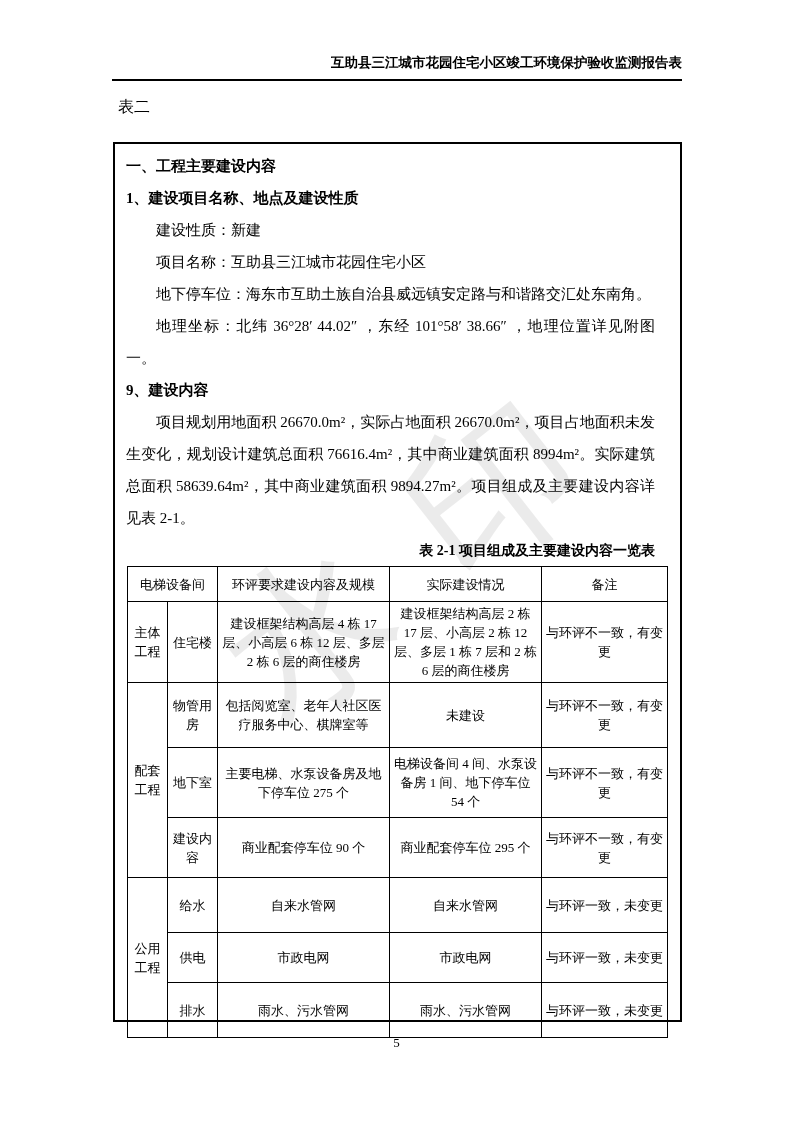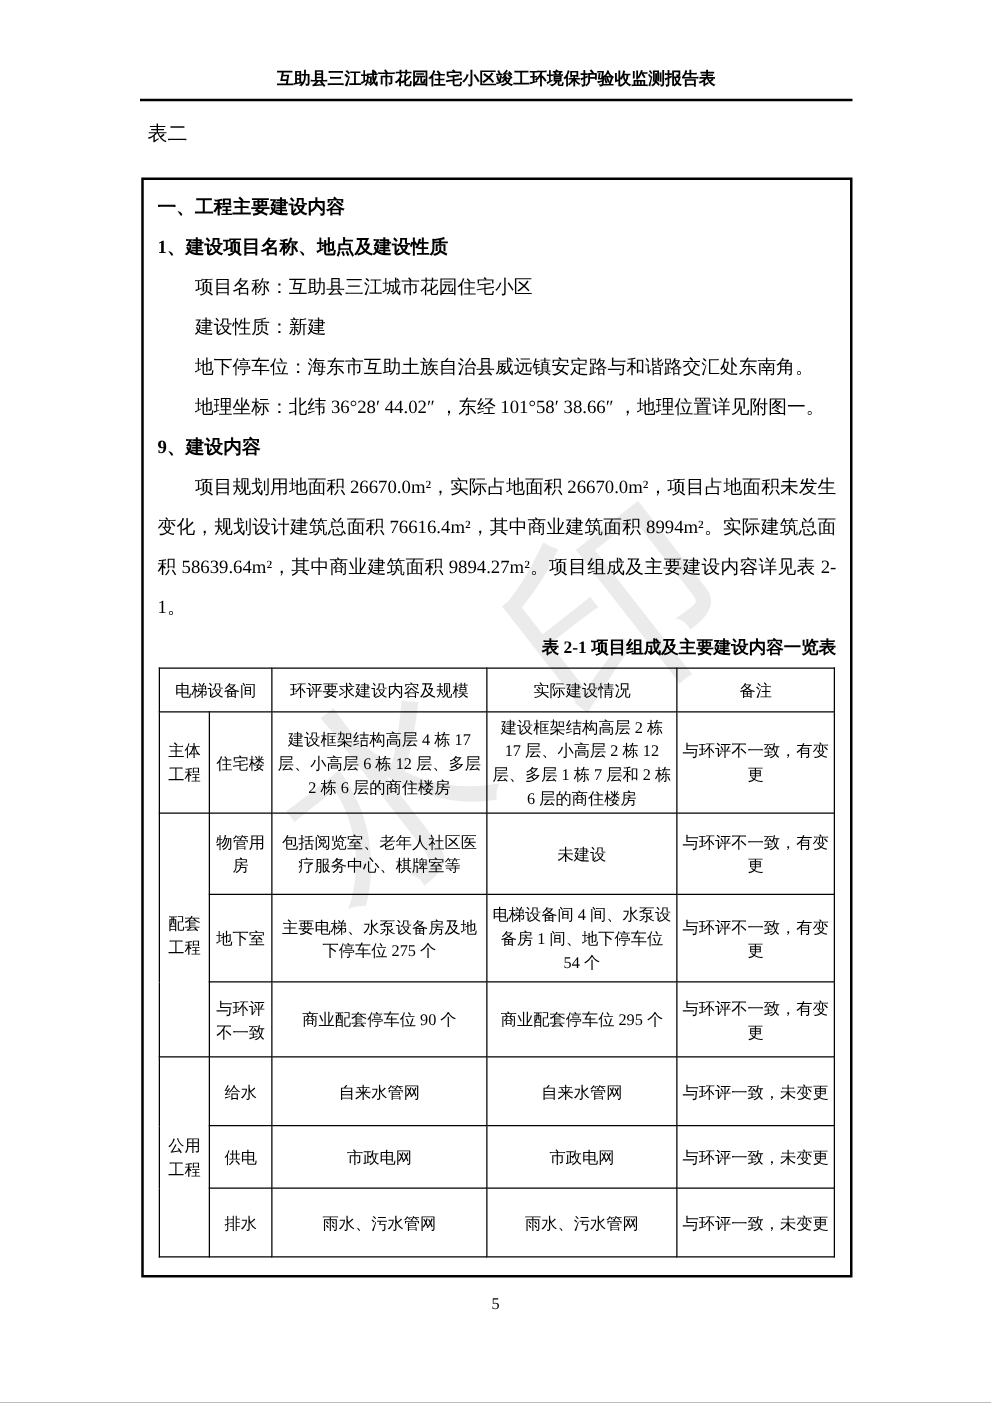--- a/index.html
+++ b/index.html
@@ -27,21 +27,21 @@
     transform-origin: center center;
     white-space: nowrap;
     pointer-events: none;
     z-index: 0;
   }
   .page-header {
     position: absolute;
     left: 112px;
     top: 54px;
     width: 570px;
-    text-align: center;
+    text-align: right;
     font-size: 13.5px;
     font-weight: bold;
     padding-bottom: 7px;
     border-bottom: 2px solid #000;
     z-index: 2;
   }
   .section-label {
     position: absolute;
     left: 118px;
     top: 97px;
@@ -49,21 +49,21 @@
     font-weight: normal;
     z-index: 2;
   }
   .main-box {
     position: absolute;
     left: 113px;
     top: 142px;
     width: 569px;
     height: 880px;
     border: 2px solid #000;
-    padding: 6px 11px 0 11px;
+    padding: 6px 25px 0 11px;
     z-index: 1;
     font-size: 15px;
     line-height: 32px;
   }
   .h-bold { font-weight: bold; }
   .indent { text-indent: 2em; }
   .just { text-align: justify; }
   .tbl-title {
     text-align: right;
     font-weight: bold;
@@ -105,23 +105,23 @@
   <div class="page-header">互助县三江城市花园住宅小区竣工环境保护验收监测报告表</div>
 
   <div class="section-label">表二</div>
 
   <div class="main-box">
 
     <p class="h-bold">一、工程主要建设内容</p>
 
     <p class="h-bold">1、建设项目名称、地点及建设性质</p>
 
+    <p class="indent">建设性质：新建</p>
+
     <p class="indent">项目名称：互助县三江城市花园住宅小区</p>
-
-    <p class="indent">建设性质：新建</p>
 
     <p class="indent just">地下停车位：海东市互助土族自治县威远镇安定路与和谐路交汇处东南角。</p>
 
     <p class="indent just">地理坐标：北纬 36°28′ 44.02″ ，东经 101°58′ 38.66″ ，地理位置详见附图一。</p>
 
     <p class="h-bold">9、建设内容</p>
 
     <p class="indent just">项目规划用地面积 26670.0m²，实际占地面积 26670.0m²，项目占地面积未发生变化，规划设计建筑总面积 76616.4m²，其中商业建筑面积 8994m²。实际建筑总面积 58639.64m²，其中商业建筑面积 9894.27m²。项目组成及主要建设内容详见表 2-1。</p>
 
     <p class="tbl-title">表 2-1  项目组成及主要建设内容一览表</p>
@@ -159,21 +159,21 @@
         </tr>
 
         <tr style="height:70px">
           <td>地下室</td>
           <td>主要电梯、水泵设备房及地下停车位 275 个</td>
           <td>电梯设备间 4 间、水泵设备房 1 间、地下停车位 54 个</td>
           <td>与环评不一致，有变更</td>
         </tr>
 
         <tr style="height:60px">
-          <td>与环评不一致</td>
+          <td>建设内容</td>
           <td>商业配套停车位 90 个</td>
           <td>商业配套停车位 295 个</td>
           <td>与环评不一致，有变更</td>
         </tr>
 
         <tr style="height:55px">
           <td rowspan="3">公用工程</td>
           <td>给水</td>
           <td>自来水管网</td>
           <td>自来水管网</td>

